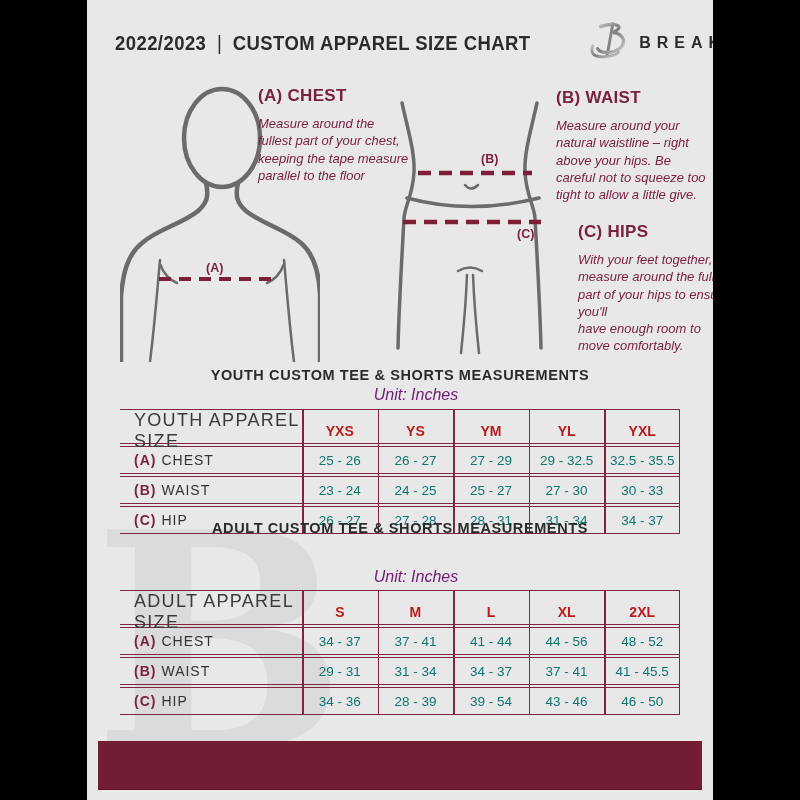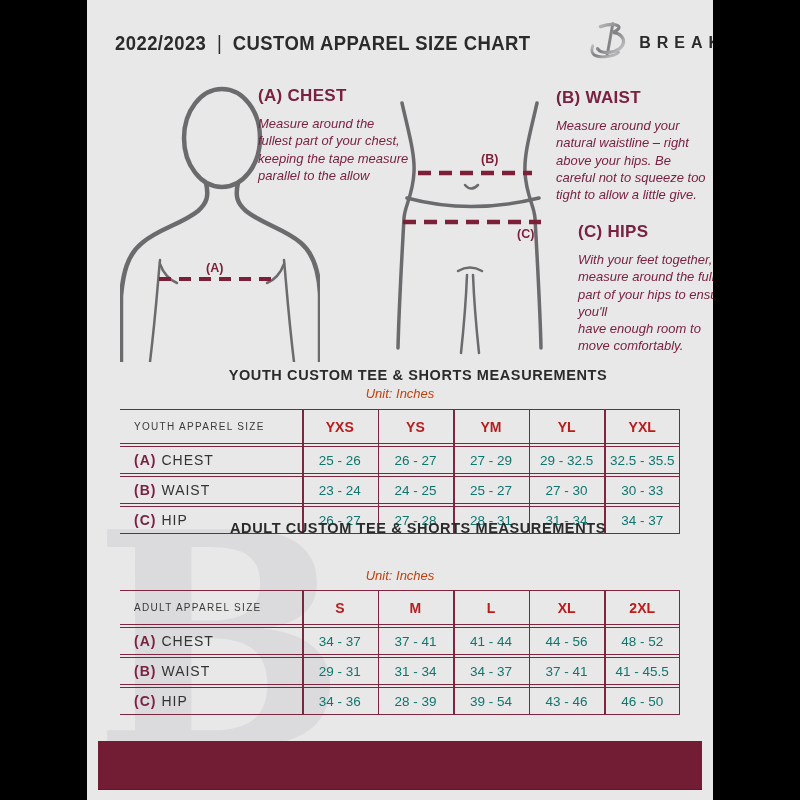--- a/index.html
+++ b/index.html
@@ -23,31 +23,31 @@
 
   
   .figure-svg{position:absolute;}
   .guide{position:absolute;}
   .guide h3{margin:0 0 9px 0;font-size:17px;font-weight:bold;color:#7a2142;letter-spacing:0.3px;}
   .guide p{margin:0;font-size:13px;font-style:italic;color:#7a2142;line-height:1.33;white-space:pre-line;}
   .fig-label{position:absolute;font-size:12.5px;font-weight:bold;color:#7e1f3a;}
 
   
   .tbl-title{position:absolute;width:100%;text-align:center;font-weight:bold;font-size:14.5px;
-    letter-spacing:0.6px;color:#2b2b2b;padding-left:18px;}
-  .tbl-unit{position:absolute;width:100%;text-align:center;font-style:italic;font-size:13px;color:#c2410c;}
+    letter-spacing:0.6px;color:#2b2b2b;}
+  .tbl-unit{position:absolute;width:100%;text-align:center;font-style:italic;font-size:16px;color:#701a75;padding-left:16px;}
   .size-table{position:absolute;left:33px;width:560px;}
   .trow{display:grid;grid-template-columns:182px repeat(5,1fr);align-items:center;
     border-top:1.5px solid #7e2540;border-bottom:1.5px solid #7e2540;}
   .trow + .trow{margin-top:2px;}
   .trow.head{height:33px;}
   .trow.data{height:26px;}
   .cell{text-align:center;font-size:13.5px;color:#0f766e;}
   .cell.size-head{font-weight:bold;font-size:14px;color:#b91c1c;}
-  .cell.first{text-align:left;padding-left:14px;font-size:10px;letter-spacing:1.3px;color:#3a3a3a;}
+  .cell.first{text-align:left;padding-left:14px;font-size:18px;letter-spacing:1.3px;color:#3a3a3a;}
   .cell.rowlabel{font-size:14px;letter-spacing:1px;color:#333;}
   .rowlabel .pfx{font-weight:bold;color:#7a2142;margin-right:5px;}
   .vline{position:absolute;top:0;bottom:0;width:1.5px;background:#7e2540;}
 
   
   .footer-bar{position:absolute;left:11px;top:741px;width:604px;height:48px;background:#721d33;
     border-bottom:1px solid #5e1628;}
 </style>
 </head>
 <body>
@@ -111,21 +111,21 @@
         <path d="M 81,180 C 82,205 84,230 87,258"></path>
       </g>
       <line x1="26" y1="78" x2="140" y2="78" stroke="#7e1f3a" stroke-width="4.5" stroke-dasharray="13 8"></line>
       <line x1="11" y1="127" x2="149" y2="127" stroke="#7e1f3a" stroke-width="4.5" stroke-dasharray="13 8"></line>
     </svg>
     <span class="fig-label" style="left:394px;top:152px;">(B)</span>
     <span class="fig-label" style="left:430px;top:227px;">(C)</span>
 
     <div class="guide" style="left:171px;top:86px;width:152px;">
       <h3>(A) CHEST</h3>
-      <p>Measure around the fullest part of your chest, keeping the tape measure parallel to the allow</p>
+      <p>Measure around the fullest part of your chest, keeping the tape measure parallel to the floor</p>
     </div>
     <div class="guide" style="left:469px;top:88px;width:150px;">
       <h3>(B) WAIST</h3>
       <p>Measure around your natural waistline – right above your hips. Be careful not to squeeze too tight to allow a little give.</p>
     </div>
     <div class="guide" style="left:491px;top:222px;width:155px;">
       <h3>(C) HIPS</h3>
       <p>With your feet together, measure around the fullest part of your hips to ensure you'll
 have enough room to move comfortably.</p>
     </div>

